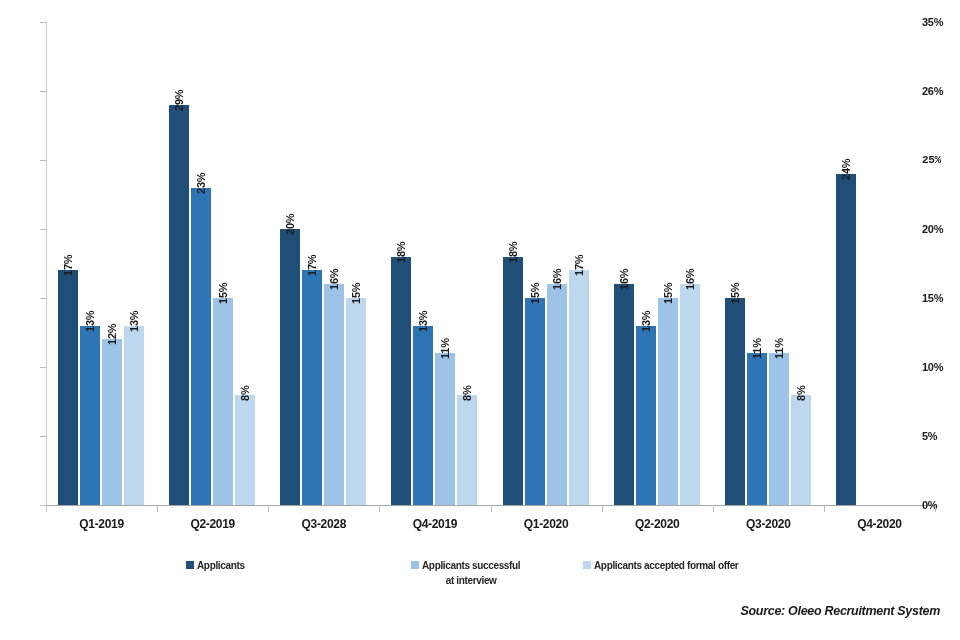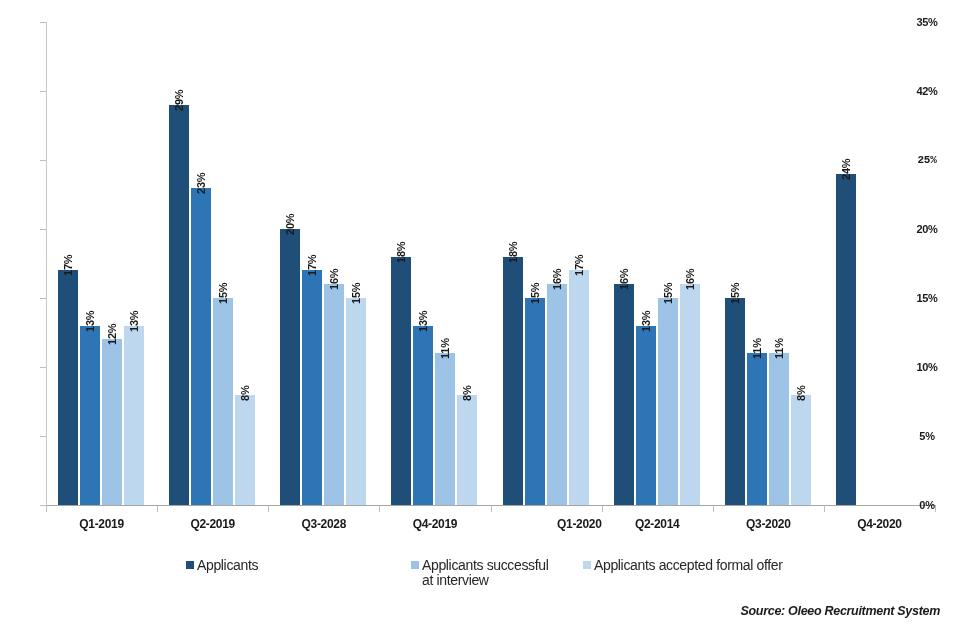--- a/index.html
+++ b/index.html
@@ -24,23 +24,23 @@
   }
   .axis-line-x{
     position:absolute;left:46px;top:505px;width:889px;height:1px;
     background:#a6a6a6;
   }
   .tick-mark{
     position:absolute;left:40px;width:6px;height:1px;background:#bfbfbf;
   }
   .ytick-label{
     position:absolute;
-    right:16px;
+    right:4px;
     width:34px;
-    text-align:center;
+    text-align:left;
     font-size:11px;
     font-weight:bold;
     color:#1a1a1a;
     letter-spacing:-0.3px;
     transform:translateY(-50%);
   }
   .group-sep{
     position:absolute;
     top:505px;
     width:1px;height:7px;background:#bfbfbf;
@@ -71,25 +71,26 @@
 
   
   .legend{
     position:absolute;
     left:0;top:558px;width:960px;height:45px;
   }
   .legend-item{
     position:absolute;
     display:flex;
     align-items:flex-start;
-    font-size:14px;
-    font-weight:normal;
+    font-size:10px;
+    font-weight:bold;
     color:#262626;
     letter-spacing:-0.35px;
     line-height:15px;
+    text-align:center;
   }
   .legend-swatch{
     width:8px;height:8px;
     margin-top:3px;
     margin-right:3px;
     flex:0 0 auto;
   }
   .legend-text{white-space:pre-line;}
 
   .source-note{
@@ -118,32 +119,32 @@
       <div class="ytick-label" style="top: 436px;">5%</div>
       <div class="tick-mark" style="top: 367px;"></div>
       <div class="ytick-label" style="top: 367px;">10%</div>
       <div class="tick-mark" style="top: 298px;"></div>
       <div class="ytick-label" style="top: 298px;">15%</div>
       <div class="tick-mark" style="top: 229px;"></div>
       <div class="ytick-label" style="top: 229px;">20%</div>
       <div class="tick-mark" style="top: 160px;"></div>
       <div class="ytick-label" style="top: 160px; font-family: Liberation Mono, monospace;">25%</div>
       <div class="tick-mark" style="top: 91px;"></div>
-      <div class="ytick-label" style="top: 91px;">42%</div>
+      <div class="ytick-label" style="top: 91px;">26%</div>
       <div class="tick-mark" style="top: 22px;"></div>
       <div class="ytick-label" style="top: 22px;">35%</div>
     </div>
   <div id="plot" class="plot-area"></div>
   <div id="x-axis">
       <div class="xtick-label" style="left: 46px; width: 111.125px;">Q1-2019</div>
       <div class="xtick-label" style="left: 157.125px; width: 111.125px;">Q2-2019</div>
       <div class="xtick-label" style="left: 268.25px; width: 111.125px;">Q3-2028</div>
       <div class="xtick-label" style="left: 379.375px; width: 111.125px;">Q4-2019</div>
-      <div class="xtick-label" style="left: 490.5px; width: 111.125px; text-align: right;">Q1-2020</div>
-      <div class="xtick-label" style="left: 601.625px; width: 111.125px;">Q2-2014</div>
+      <div class="xtick-label" style="left: 490.5px; width: 111.125px;">Q1-2020</div>
+      <div class="xtick-label" style="left: 601.625px; width: 111.125px;">Q2-2020</div>
       <div class="xtick-label" style="left: 712.75px; width: 111.125px;">Q3-2020</div>
       <div class="xtick-label" style="left: 823.875px; width: 111.125px;">Q4-2020</div>
     </div>
 
   <div class="legend" id="legend">
       <div class="legend-item" style="left: 186px; top: 0px;">
         <span class="legend-swatch" style="background: rgb(31, 78, 121);"></span>
         <span class="legend-text">Applicants</span>
       </div>
       <div class="legend-item" style="left: 583px; top: 0px;">

